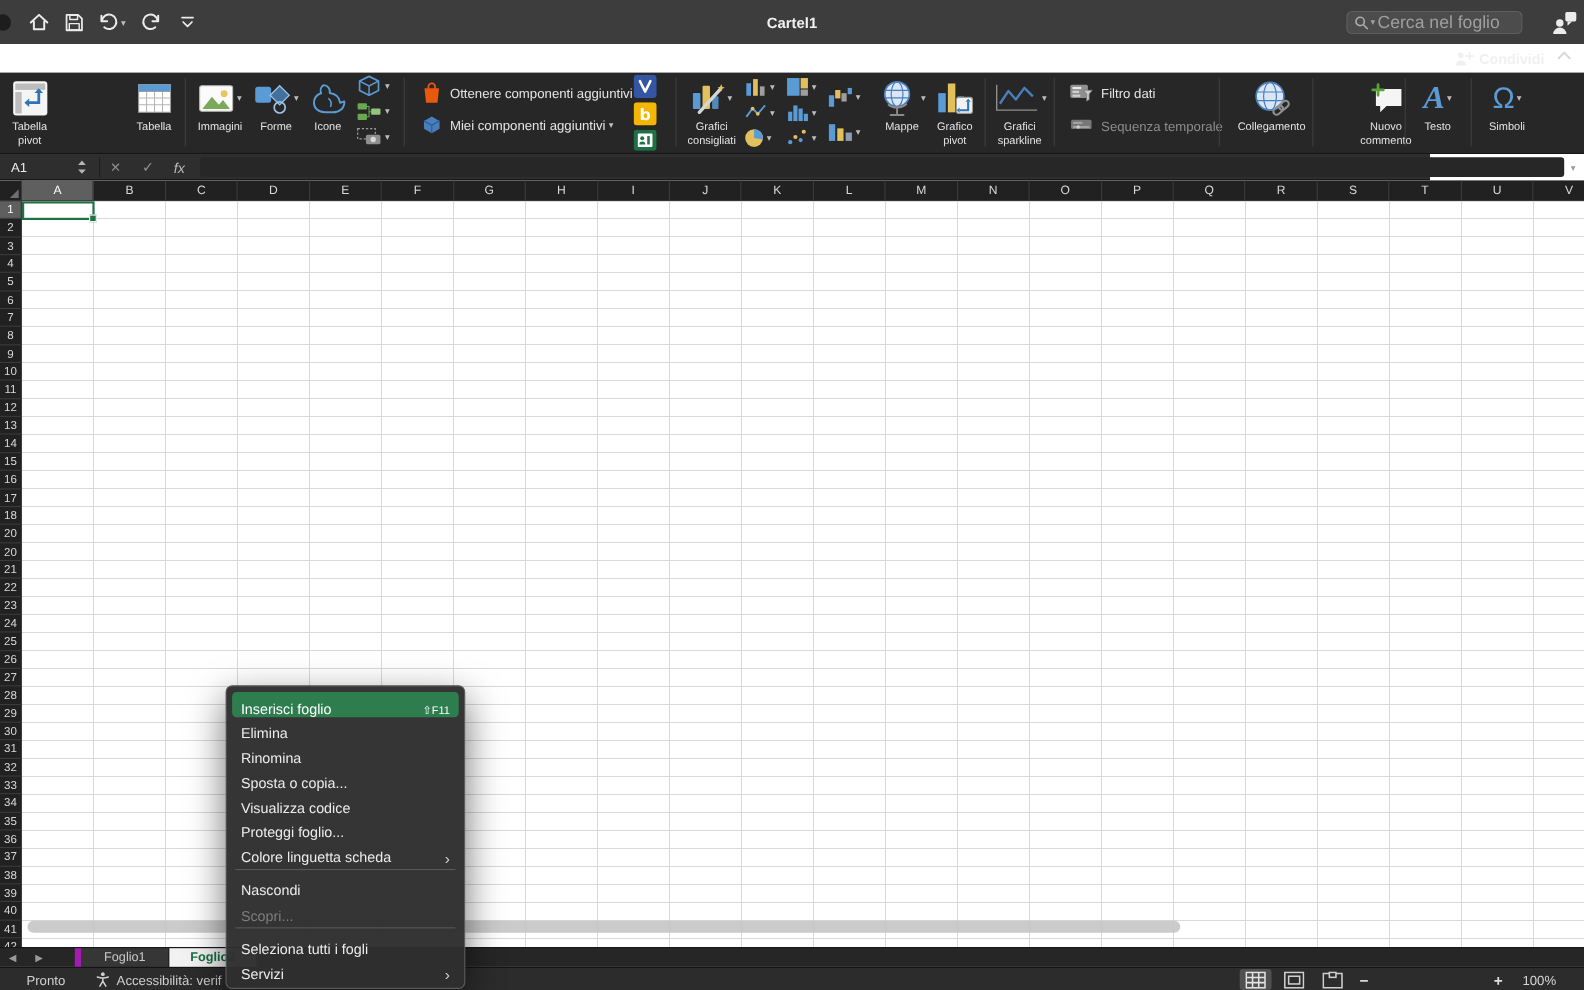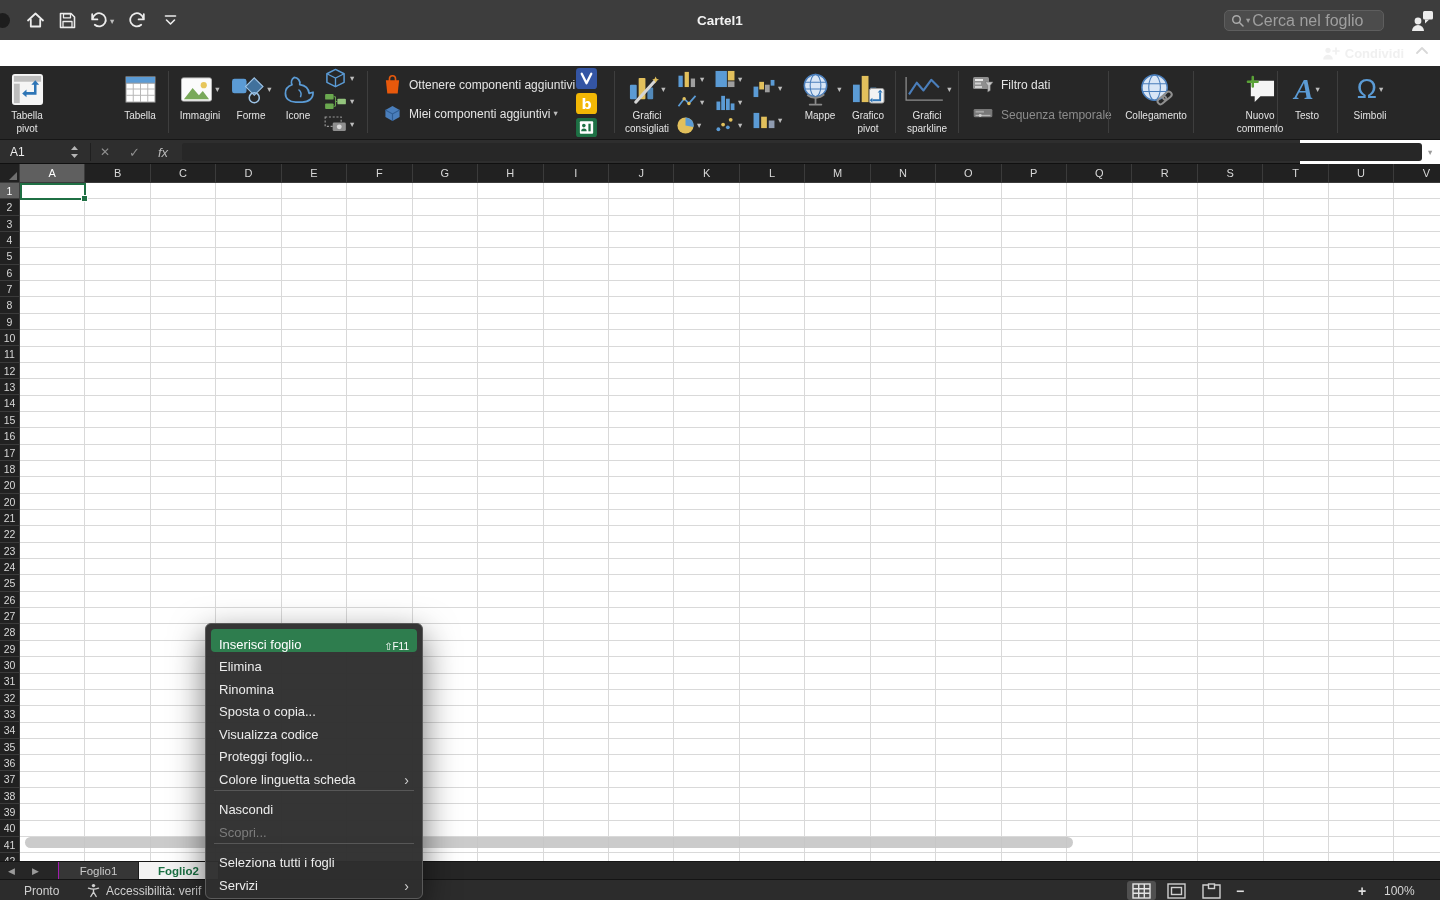--- a/index.html
+++ b/index.html
@@ -53,21 +53,21 @@
 .rowh.sel{background:#5f5f5f;color:#fff}
 .cells{position:absolute;left:20px;top:19px;width:1420px;height:678px;
   background:repeating-linear-gradient(to right,transparent 0 64.45px,#d9d9d9 64.45px 65.45px),
              repeating-linear-gradient(to bottom,transparent 0 15.35px,#d9d9d9 15.35px 16.35px),#fff}
 .selbox{position:absolute;left:20px;top:19px;width:66px;height:17.4px;border:2px solid #1f7044;z-index:10}
 .handle{position:absolute;right:-4px;bottom:-4px;width:7px;height:7px;background:#1f7044;border:1.5px solid #fff}
 .hscroll{position:absolute;left:25px;top:673px;width:1048px;height:11px;background:rgba(196,196,196,.88);border-radius:6px;z-index:20}
 
 .tabsbar{position:absolute;left:0;top:861px;width:1440px;height:18px;background:#262626;border-top:1px solid #161616}
 .tabnav{position:absolute;top:0;height:18px;display:flex;align-items:center;font-size:9px;color:#9a9a9a}
-.stabs{position:absolute;left:58px;top:0;height:18px;display:flex;border-left:1px solid #a21caf}
+.stabs{position:absolute;left:68px;top:0;height:18px;display:flex;border-left:6px solid #a21caf}
 .stab{display:flex;align-items:center;justify-content:center;min-width:80px;padding:0 10px;font-size:11.5px;color:#c9c9c9;background:#363636;border-right:1px solid #1c1c1c}
 .stab.active{background:#f2f2f2;color:#1a7043;font-weight:bold}
 
 .statusbar{position:absolute;left:0;top:879px;width:1440px;height:21px;background:#2c2c2c;border-top:1px solid #141414;font-size:12px;color:#cfcfcf}
 .sitem{position:absolute;top:0;height:21px;display:flex;align-items:center;gap:5px}
 .viewbtn{position:absolute;top:1px;width:29px;height:19px;display:flex;align-items:center;justify-content:center;border-radius:3px}
 .viewbtn.active{background:#505050}
 .zsign{position:absolute;top:0;height:21px;display:flex;align-items:center;font-size:14px;font-weight:bold;color:#dedede}
 
 .menu{position:absolute;left:205px;top:623px;width:218px;background:rgba(46,46,46,.97);border:1px solid #5a5a5a;

